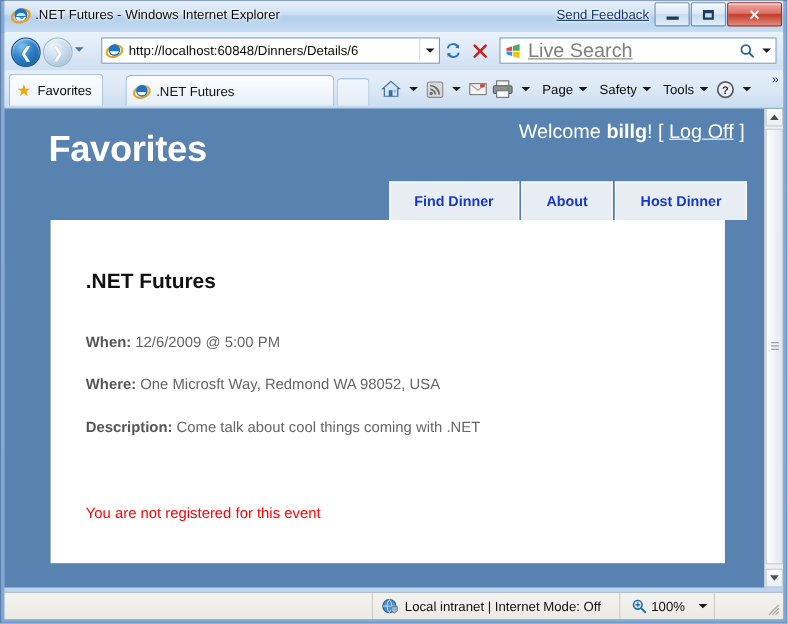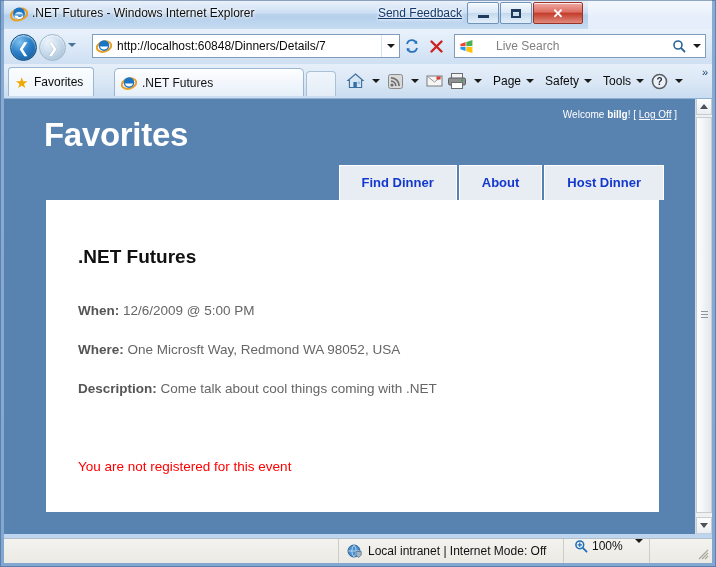--- a/index.html
+++ b/index.html
@@ -39,21 +39,21 @@
     position:absolute;
     left:-4px; right:-4px; bottom:-4px; top:0;
     border:1px solid rgba(60,95,140,0.55);
     box-sizing:border-box;
   }
 
   
   .titlebar {
     position: absolute;
     left: 0; top: 0;
-    width: 588px;
+    width: 716px;
     height: 29px;
     background: linear-gradient(to bottom, #d3e3f6 0%, #c3d9f1 45%, #b2cdea 50%, #c6dcf2 100%);
     border-bottom: 1px solid #9fc0df;
     z-index: 10;
   }
   .titlebar-glass {
     position:absolute; left:0; top:0; width:716px; height:29px;
     background: linear-gradient(to bottom, rgba(255,255,255,0.55), rgba(255,255,255,0.0) 60%);
   }
   .title-icon {
@@ -195,23 +195,24 @@
     width: 252px; height: 24px;
     background: #ffffff;
     border: 1px solid #7f9db9;
     box-sizing: border-box;
     display: flex;
     align-items: center;
   }
   .search-logo { margin-left: 4px; width: 15px; height: 15px; flex: none; }
   .search-placeholder {
     flex: 1;
-    font-size: 12px;
+    font-size: 18px;
     color: #808080;
-    margin-left: 22px;
+    margin-left: 6px;
+    text-decoration: underline;
   }
   .search-mag { width: 20px; flex: none; display:flex; align-items:center; justify-content:center; cursor:pointer;}
   .search-caret { width: 16px; flex: none; display:flex; align-items:center; justify-content:center; cursor:pointer;}
 
   
   .cmdbar {
     position: absolute;
     left: 4px; top: 64px;
     width: 708px; height: 34px;
     background: linear-gradient(to bottom, #e6eff9 0%, #dae7f5 55%, #c9dcf0 100%);
@@ -297,39 +298,39 @@
   .page {
     position: absolute;
     left: 0; top: 0;
     width: 691px; height: 436px;
     background: #5882af;
   }
 
   .welcome {
     position: absolute;
     right: 18px; top: 11px;
-    font-size: 10px;
+    font-size: 18px;
     color: #ffffff;
     white-space: nowrap;
   }
   .welcome b { font-weight: bold; }
   .welcome a { color: #ffffff; text-decoration: underline; }
 
   .logo {
     position: absolute;
     left: 40px; top: 18px;
     font-size: 33px;
     font-weight: bold;
     color: #ffffff;
     letter-spacing: -0.3px;
   }
 
   .menu {
     position: absolute;
-    right: 31px; top: 67px;
+    right: 16px; top: 67px;
     display: flex;
     gap: 2px;
   }
   .menu-item {
     background: #e8edf4;
     color: #1438cc;
     font-size: 13px;
     font-weight: bold;
     padding: 9px 22px 10px;
     border: 1px solid #ffffff;
@@ -448,21 +449,21 @@
     display: flex; align-items: center;
     padding: 0 8px;
     font-size: 12px;
     color: #111;
     white-space: nowrap;
     height: 25px;
     cursor: pointer;
   }
   .zone-icon { width: 16px; height: 15px; margin-right: 5px; flex: none; }
   .zoom-seg {
-    display: flex; align-items: flex-start;
+    display: flex; align-items: center;
     padding: 0 6px;
     height: 25px;
     font-size: 12px;
     color: #111;
     cursor: pointer;
   }
   .grip {
     position: absolute;
     right: 3px; bottom: 3px;
     width: 12px; height: 12px;
@@ -508,21 +509,21 @@
       <div class="nav-arrow">❯</div>
     </div>
     <div class="recent-caret"></div>
 
     <div class="addrbox">
       <svg class="addr-favicon" viewBox="0 0 16 16">
         <ellipse cx="8" cy="8.6" rx="7.4" ry="5" fill="none" stroke="#e8a126" stroke-width="2" transform="rotate(-18 8 8.6)"></ellipse>
         <circle cx="8" cy="7.6" r="5.3" fill="#1b74c4"></circle>
         <path d="M3.9 8.6 h8.2 a4.3 4.3 0 0 1 -8.2 0 z" fill="#ffffff"></path>
       </svg>
-      <div class="addr-url">http://localhost:60848/Dinners/Details/7</div>
+      <div class="addr-url">http://localhost:60848/Dinners/Details/6</div>
       <div class="addr-dropdown">
         <div class="caret-dn"></div>
       </div>
     </div>
 
     <div class="addr-refresh">
       <svg width="16" height="16" viewBox="0 0 16 16">
         <path d="M3 6 A5 5 0 0 1 12.5 5.2" fill="none" stroke="#2a74bd" stroke-width="1.8"></path>
         <path d="M13 2.4 L13.3 6 L9.8 5.2 Z" fill="#2a74bd"></path>
         <path d="M13 10 A5 5 0 0 1 3.5 10.8" fill="none" stroke="#2a74bd" stroke-width="1.8"></path>

